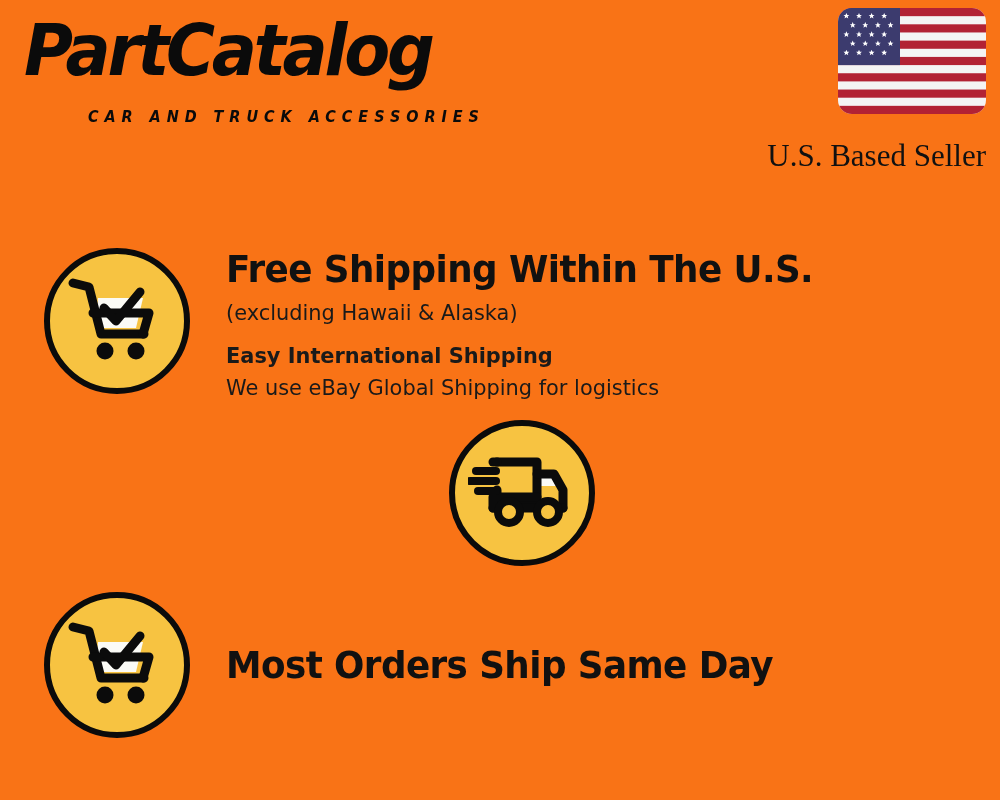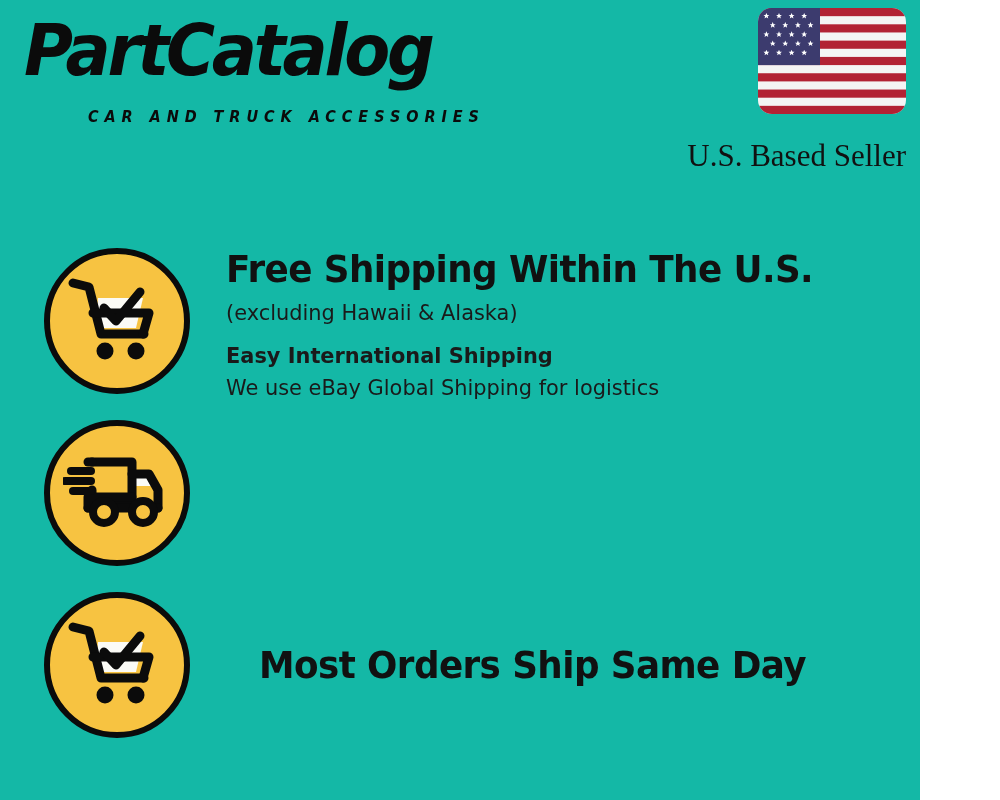--- a/index.html
+++ b/index.html
@@ -6,23 +6,23 @@
     margin: 0;
     padding: 0;
     background: #ffffff;
   }
   body {
     font-family: "Liberation Sans", sans-serif;
     -webkit-font-smoothing: antialiased;
   }
   #page {
     position: relative;
-    width: 920px;
+    width: 1000px;
     height: 800px;
-    background: #14b8a6;
+    background: #f97316;
     overflow: hidden;
   }
 
   
   #brand-logo {
     position: absolute;
     left: 24px;
     top: 18px;
     width: 470px;
     height: 100px;
@@ -82,24 +82,25 @@
     text-align: right;
   }
 
   
   .feature-row {
     position: absolute;
     left: 0;
     width: 1000px;
     display: flex;
     align-items: flex-start;
+    justify-content: center;
   }
   #feature-row-0 { top: 248px; }
   #feature-row-1 { top: 420px; }
-  #feature-row-2 { top: 592px; gap: 33px; }
+  #feature-row-2 { top: 592px; }
 
   .feature-icon {
     flex: 0 0 auto;
     width: 146px;
     height: 146px;
     margin-left: 44px;
     border-radius: 50%;
     background: #f7c341;
     border: 6px solid #0b0b0b;
     box-sizing: border-box;

